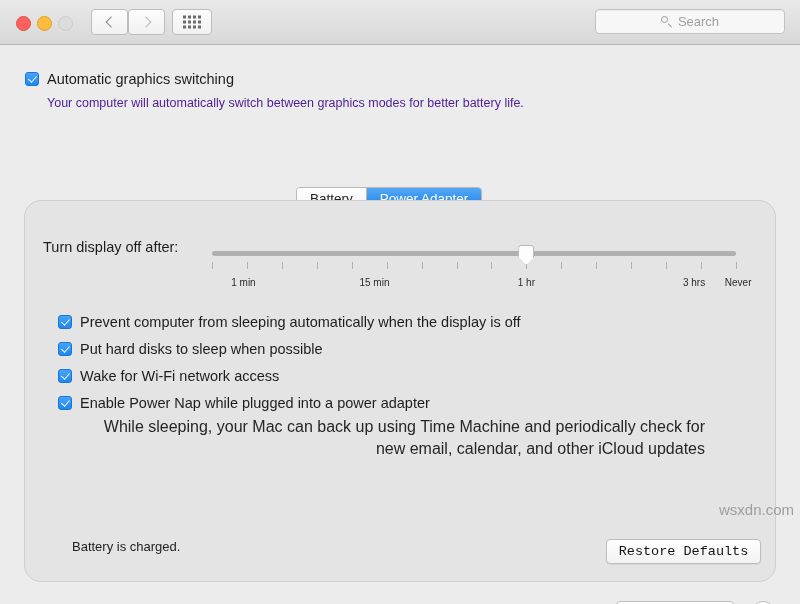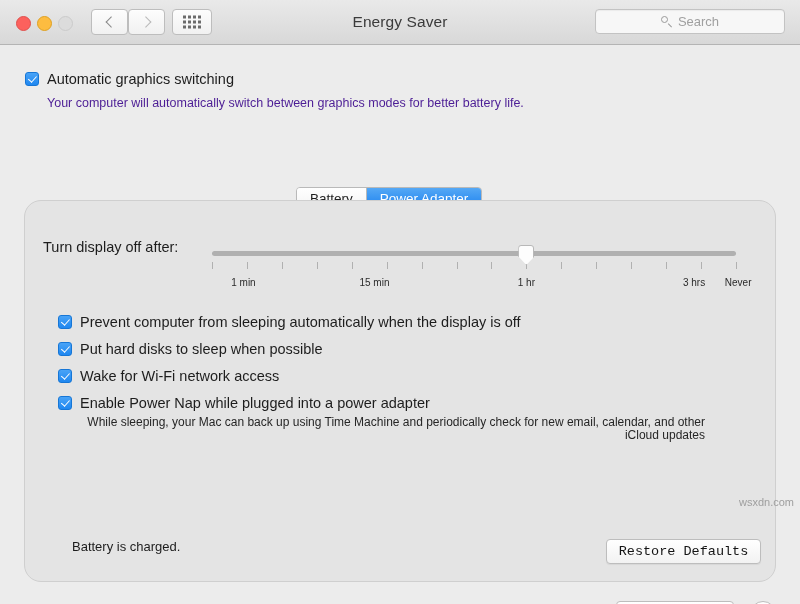--- a/index.html
+++ b/index.html
@@ -311,23 +311,23 @@
     position: absolute;
     left: 33px;
     top: 114px;
     width: 690px;
   }
   #panel-options .opt { margin-bottom: 12px; text-align: right; }
   #panel-options .opt .lbl { font-size: 14.5px; }
   #panel-options .sub {
     margin-left: 22px;
     margin-top: 5px;
-    font-size: 12px;
+    font-size: 16px;
     color: #262626;
-    line-height: 13px;
+    line-height: 22px;
     max-width: 625px;
   }
 
   #battery-status {
     position: absolute;
     left: 47px;
     bottom: 27px;
     font-size: 13px;
     color: #1d1d1d;
   }
@@ -373,22 +373,22 @@
     color: #1a80ef;
     font-size: 15px;
     display: flex;
     align-items: center;
     justify-content: center;
     box-shadow: 0 1px 1px rgba(0,0,0,.06);
   }
   #watermark {
     position: absolute;
     right: 6px;
-    bottom: 18px;
-    font-size: 11px;
+    bottom: 8px;
+    font-size: 15px;
     color: #9e9e9e;
   }
 </style>
 </head>
 <body>
 
 <div id="window">
 
   <div id="titlebar">
     <div class="traffic close"></div>
@@ -412,21 +412,20 @@
           <i></i>
           <i></i>
           <i></i>
         <i></i>
           <i></i>
           <i></i>
           <i></i>
       </span>
     </div>
 
-    <div id="window-title">Energy Saver</div>
 
     <div id="searchfield">
       <span class="sicon"></span>
       <span class="sph">Search</span>
     </div>
   </div>
 
   <div id="content">
 
     <div id="top-option" class="cbrow">

